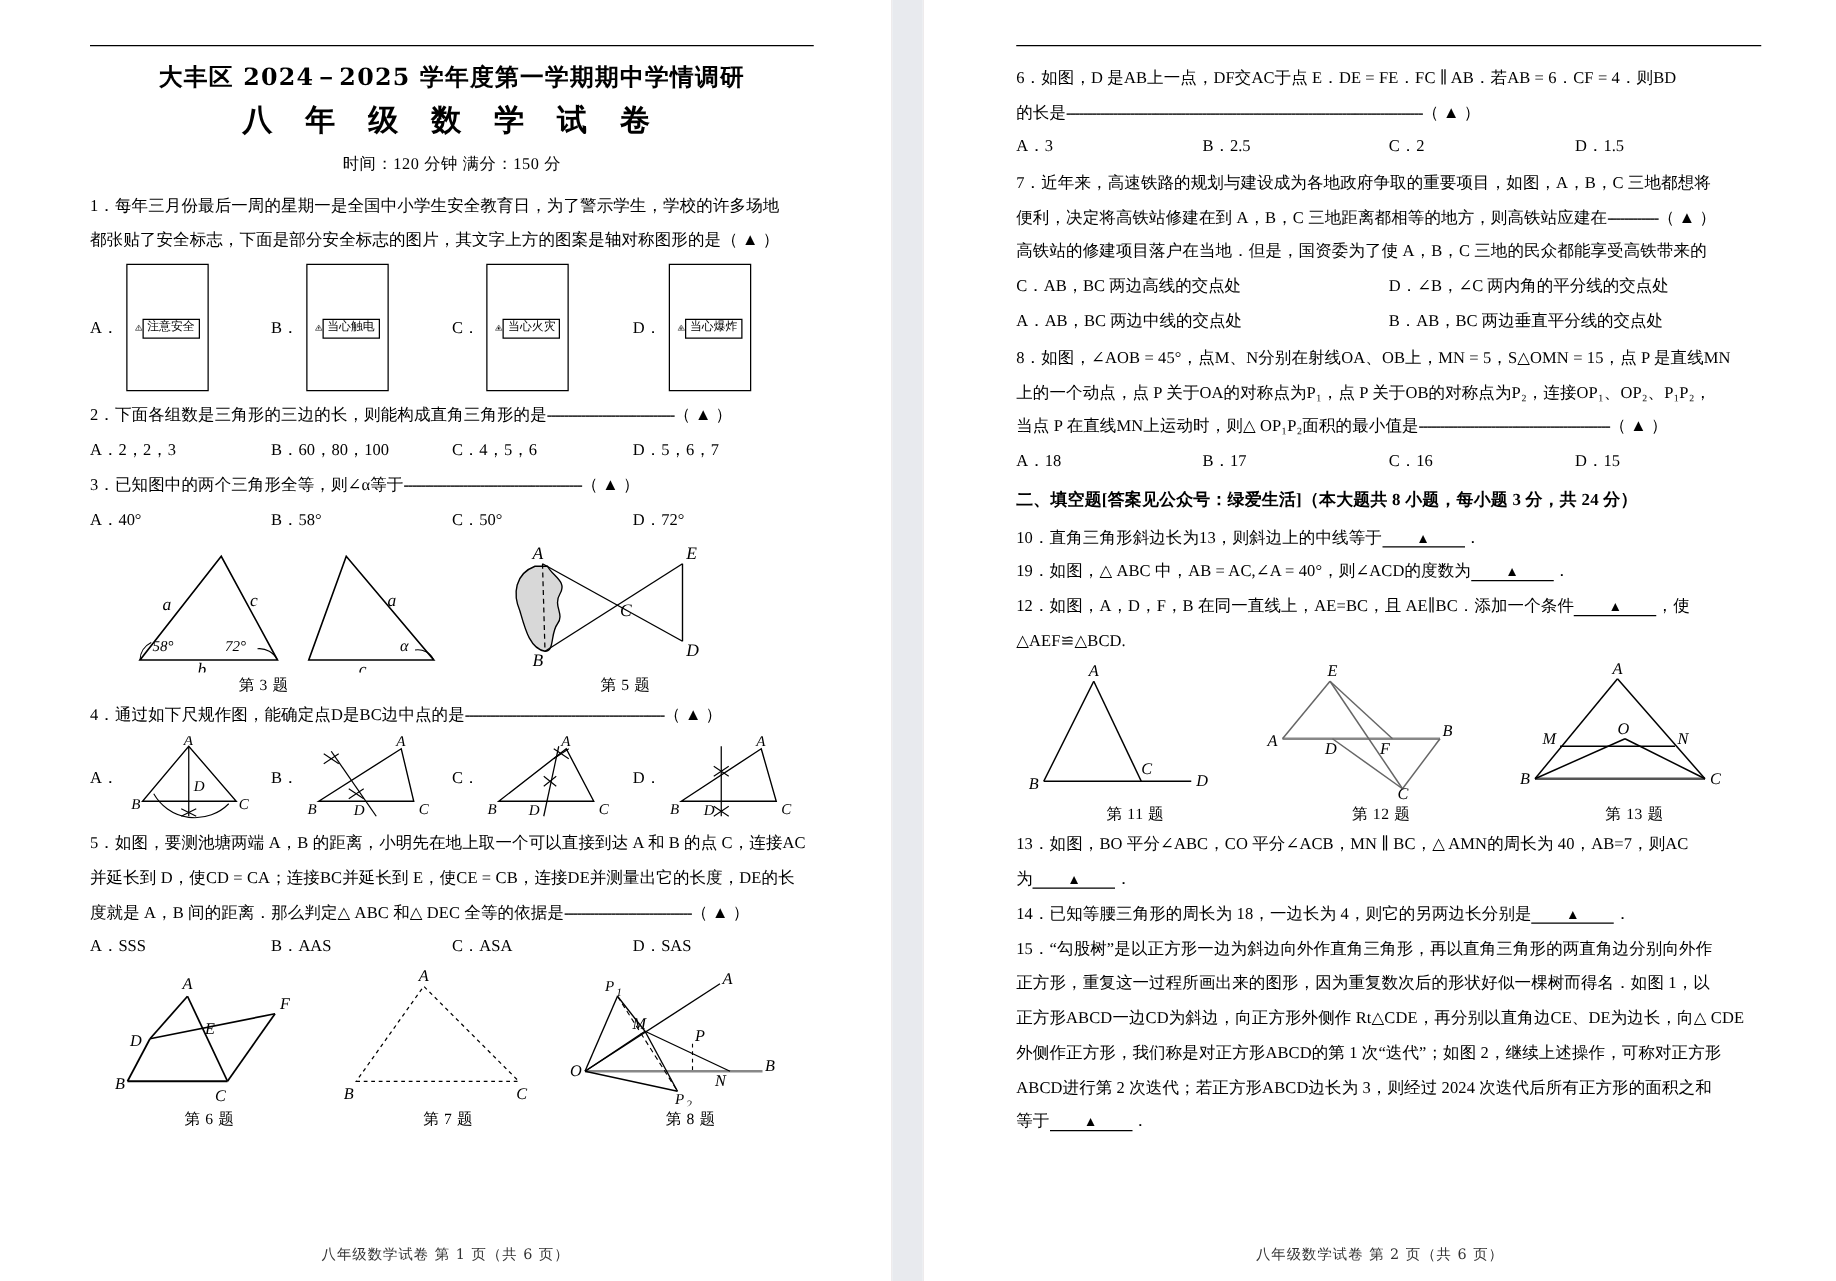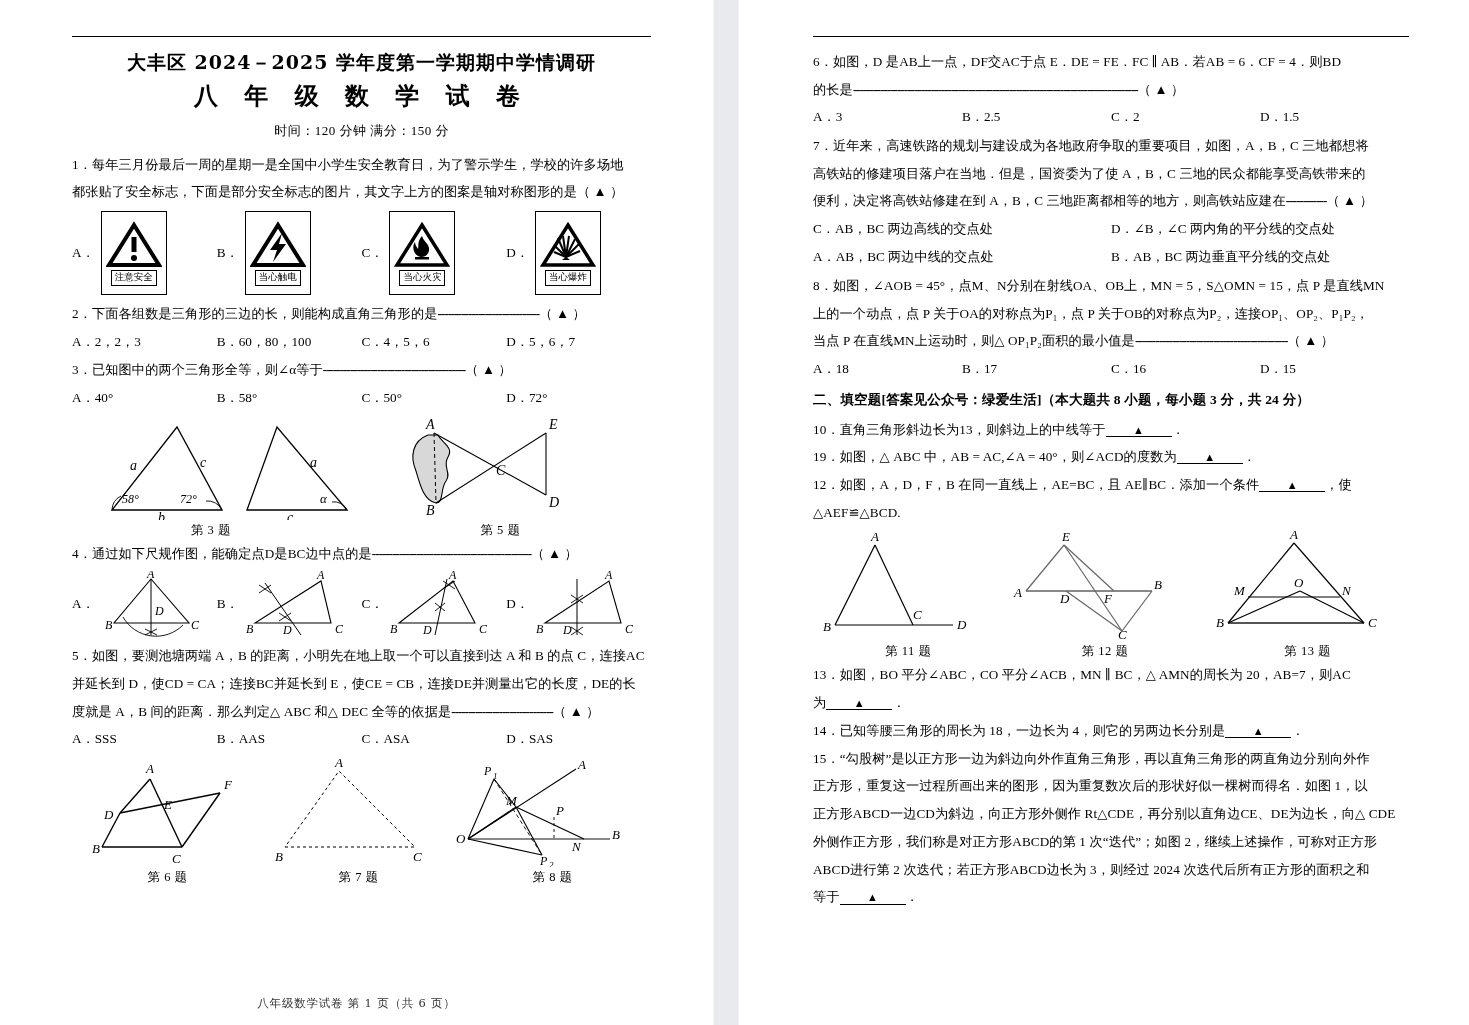--- a/index.html
+++ b/index.html
@@ -110,24 +110,24 @@
     display: flex;
     align-items: center;
     width: 25%;
   }
   .sign-letter {
     font-size: 13.2px;
     margin-right: 6px;
   }
   .sign-box {
     width: 66px;
-    height: 84px;
+    height: 102px;
     border: 1.6px solid #000;
     display: flex;
-    flex-direction: column;
+    flex-direction: row;
     align-items: center;
     justify-content: center;
     box-sizing: border-box;
     padding: 6px;
   }
   .sign-pic { height: 48px; width: 56px; }
   .sign-cap {
     border: 1px solid #000;
     font-size: 9.5px;
     padding: 1px 3px;
@@ -445,24 +445,24 @@
       <span>的长是</span><span class="dots">------------------------------------------------------------------------------------</span><span>（ ▲ ）</span>
     </div>
     <div class="options opt4">
       <span>A．3</span>
       <span>B．2.5</span>
       <span>C．2</span>
       <span>D．1.5</span>
     </div>
 
     <div class="qline">7．近年来，高速铁路的规划与建设成为各地政府争取的重要项目，如图，A，B，C 三地都想将</div>
+    <div class="qline">
+      <span>便利，决定将高铁站修建在到 A，B，C 三地距离都相等的地方，则高铁站应建在</span><span class="dots">------------</span><span>（ ▲ ）</span>
+    </div>
     <div class="qline">高铁站的修建项目落户在当地．但是，国资委为了使 A，B，C 三地的民众都能享受高铁带来的</div>
-    <div class="qline">
-      <span>便利，决定将高铁站修建在到 A，B，C 三地距离都相等的地方，则高铁站应建在</span><span class="dots">------------</span><span>（ ▲ ）</span>
-    </div>
     <div class="options opt2">
       <span>C．AB，BC 两边高线的交点处</span>
       <span>D．∠B，∠C 两内角的平分线的交点处</span>
     </div>
     <div class="options opt2">
       <span>A．AB，BC 两边中线的交点处</span>
       <span>B．AB，BC 两边垂直平分线的交点处</span>
     </div>
 
     <div class="qline">8．如图，∠AOB = 45°，点M、N分别在射线OA、OB上，MN = 5，S△OMN = 15，点 P 是直线MN</div>
@@ -535,33 +535,34 @@
           <text x="10" y="98" font-size="13">B</text>
           <text x="162" y="98" font-size="13">C</text>
           <text x="28" y="66" font-size="13">M</text>
           <text x="136" y="66" font-size="13">N</text>
           <text x="88" y="58" font-size="13">O</text>
         </svg>
         <div class="figcap">第 13 题</div>
       </div>
     </div>
 
-    <div class="qline">13．如图，BO 平分∠ABC，CO 平分∠ACB，MN ∥ BC，△ AMN的周长为 20，AB=7，则AC</div>
+    <div class="qline">13．如图，BO 平分∠ABC，CO 平分∠ACB，MN ∥ BC，△ AMN的周长为 40，AB=7，则AC</div>
     <div class="qline">
       <span>为</span><span class="blank-u"><span class="tri">▲</span></span><span>．</span>
     </div>
 
     <div class="qline">
       <span>14．已知等腰三角形的周长为 18，一边长为 4，则它的另两边长分别是</span><span class="blank-u"><span class="tri">▲</span></span><span>．</span>
     </div>
 
     <div class="qline">15．“勾股树”是以正方形一边为斜边向外作直角三角形，再以直角三角形的两直角边分别向外作</div>
     <div class="qline">正方形，重复这一过程所画出来的图形，因为重复数次后的形状好似一棵树而得名．如图 1，以</div>
     <div class="qline">正方形ABCD一边CD为斜边，向正方形外侧作 Rt△CDE，再分别以直角边CE、DE为边长，向△ CDE</div>
     <div class="qline">外侧作正方形，我们称是对正方形ABCD的第 1 次“迭代”；如图 2，继续上述操作，可称对正方形</div>
     <div class="qline">ABCD进行第 2 次迭代；若正方形ABCD边长为 3，则经过 2024 次迭代后所有正方形的面积之和</div>
     <div class="qline">
       <span>等于</span><span class="blank-u"><span class="tri">▲</span></span><span>．</span>
     </div>
 
+    <div class="footer">八年级数学试卷   第 2 页（共 6 页）</div>
   </div>
 
 </div>
 
 </body></html>

